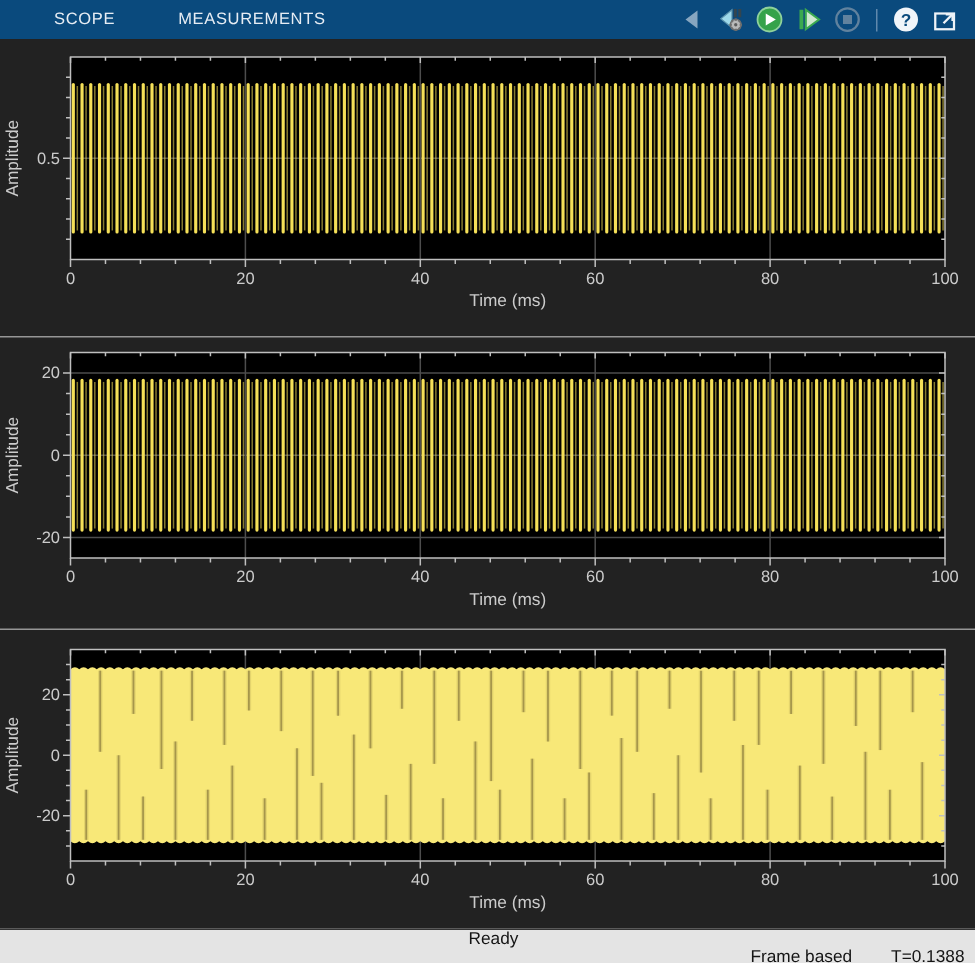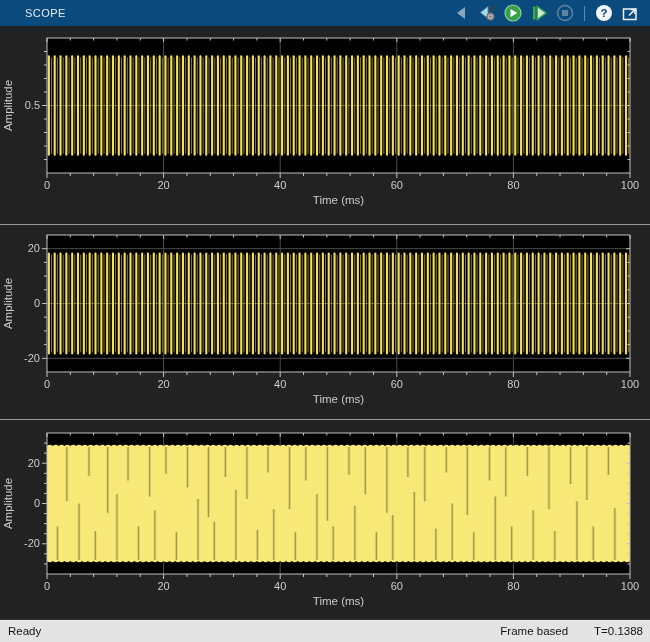--- a/index.html
+++ b/index.html
@@ -7,46 +7,47 @@
     width:650px;height:642px;overflow:hidden;
     background:#222222;
     font-family:"Liberation Sans","DejaVu Sans",sans-serif;
     -webkit-font-smoothing:antialiased;
   }
   
   .toolstrip{
     height:26px;background:#0a4a7d;
     display:flex;justify-content:space-between;align-items:center;
   }
-  .tabs{display:flex;padding-left:4px;height:26px;}
+  .tabs{display:flex;padding-left:15px;height:26px;}
   .tab{
     color:#e7edf4;font-size:11px;letter-spacing:.45px;
     line-height:26px;padding:0 21px;cursor:default;white-space:nowrap;
   }
   .toolbar{display:flex;align-items:center;gap:6px;padding-right:10px;}
   .tool-btn{width:20px;height:20px;display:flex;align-items:center;justify-content:center;}
   .tbar-sep{width:1px;height:15px;background:#7d9fbd;opacity:.75;margin:0 3px;}
   
   .plot-stack{background:#222222;}
   .plot-stack svg{display:block;}
   .hsep{height:1px;background:#969696;}
   
   .statusbar{
     box-sizing:border-box;height:23px;background:#e4e4e4;border-top:1px solid #333;
-    display:flex;align-items:center;font-size:11.5px;color:#141414;
+    display:flex;align-items:center;font-size:11.5px;color:#141414;flex-direction:column;
   }
   .status-left{padding-left:8px;}
   .status-right{margin-left:auto;display:flex;align-items:center;gap:26px;padding-right:7px;}
 </style>
 </head>
 <body>
 
 <div class="toolstrip">
   <div class="tabs">
     <span class="tab">SCOPE</span>
+    <span class="tab">MEASUREMENTS</span>
   </div>
   <div class="toolbar">
     <span class="tool-btn">
       <svg width="16" height="20" viewBox="0 0 16 20">
           <path d="M12 4 L4 10 L12 16 Z" fill="#9db6cb" opacity="0.85"></path>
         </svg>
     </span>
     <span class="tool-btn">
       <svg width="20" height="20" viewBox="0 0 20 20">
         <g>

